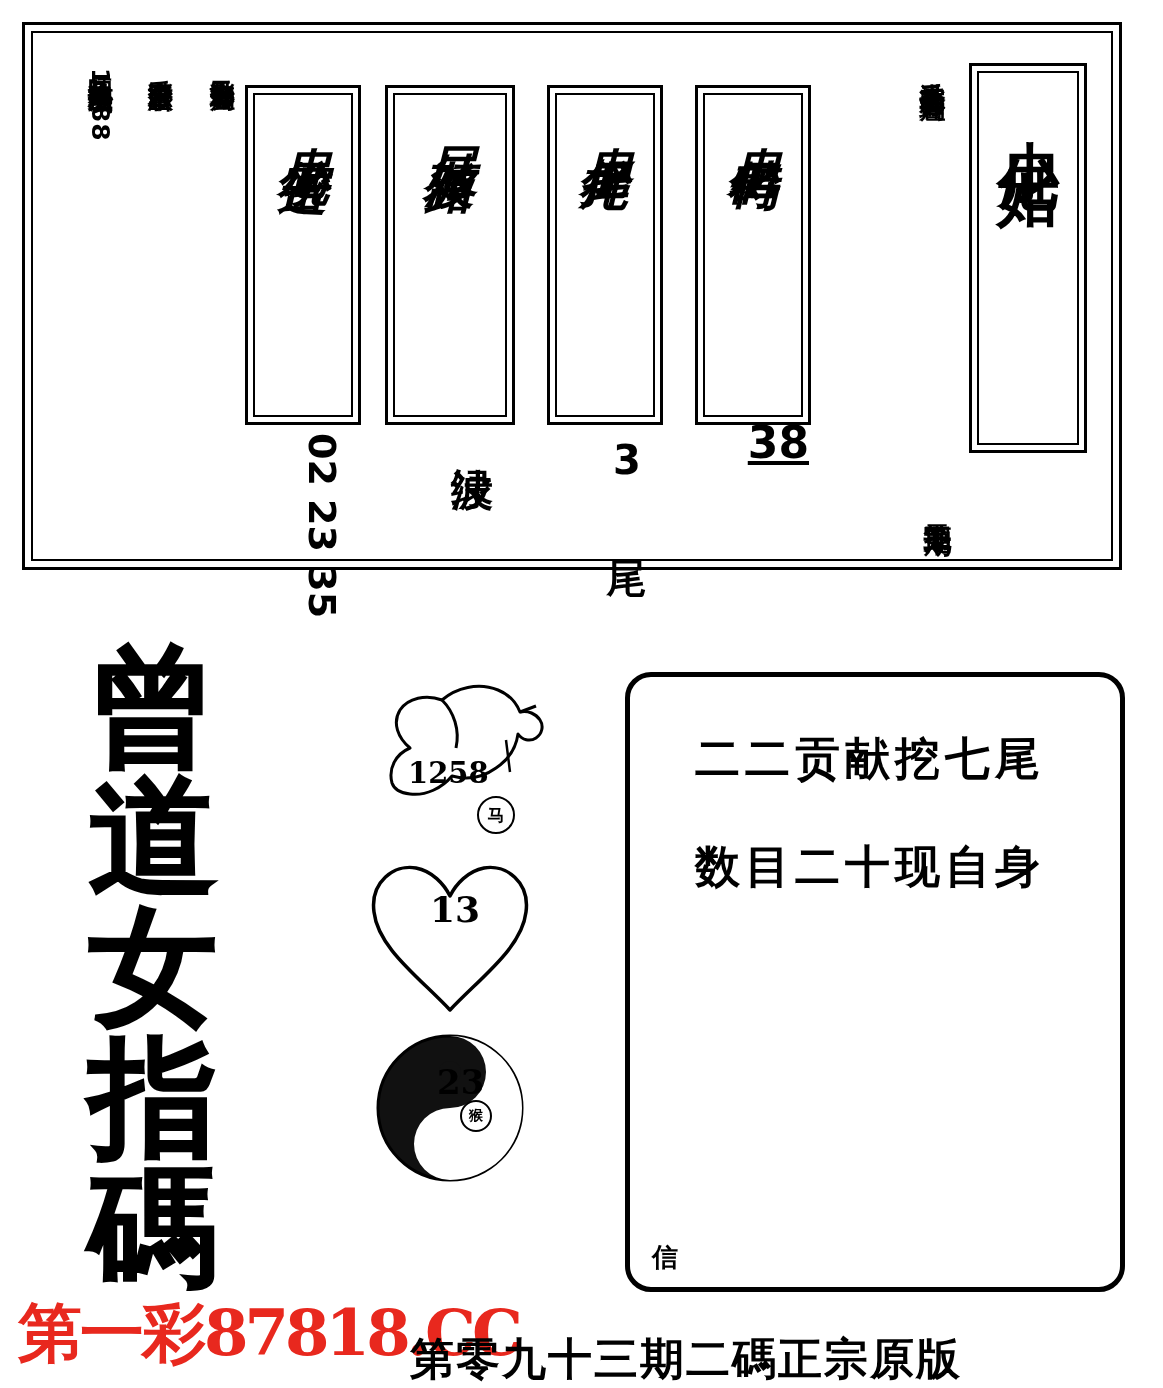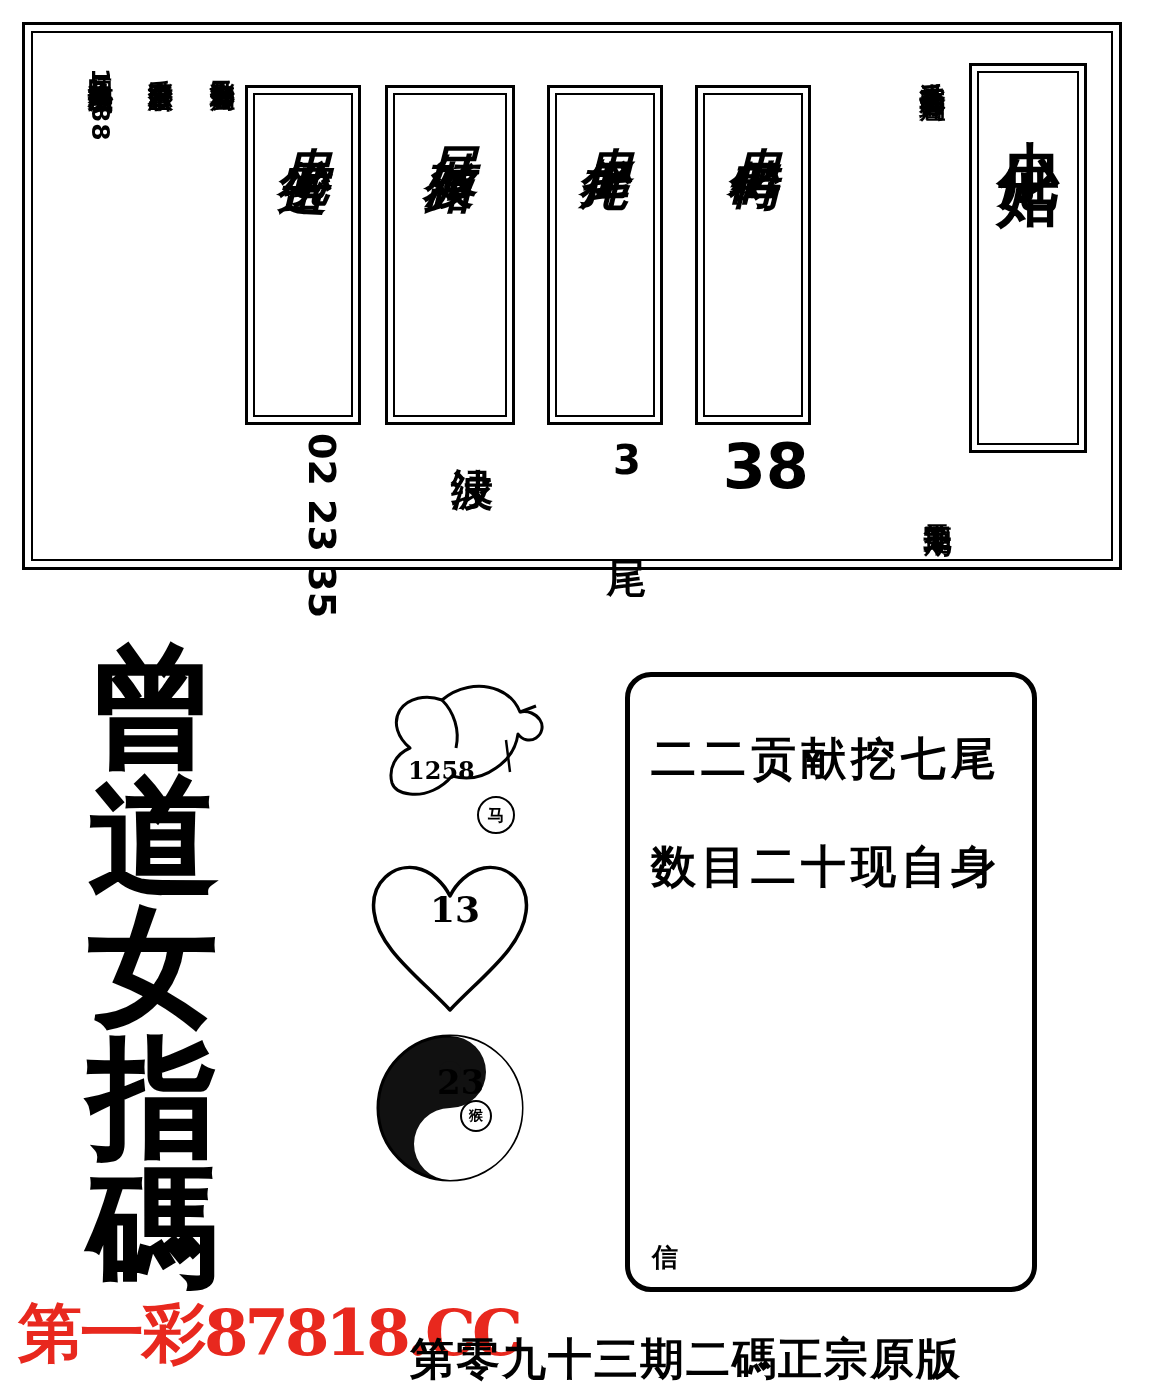--- a/index.html
+++ b/index.html
@@ -170,21 +170,21 @@
     font-size: 17px;
     font-weight: bold;
     background: #fff;
   }
 
   
   .verse-box {
     position: absolute;
     left: 625px;
     top: 672px;
-    width: 412px;
+    width: 500px;
     height: 620px;
     border: 5px solid #000;
     border-radius: 26px;
     box-sizing: border-box;
     padding: 52px 28px 0 18px;
   }
   .verse-line {
     text-align: center;
     font-family: "DejaVu Serif", "Liberation Serif", serif;
     font-weight: bold;
@@ -238,21 +238,21 @@
 
     <div class="org-label vtext">香港马会彩券管理局：</div>
 
     <div class="issue-label vtext">第零九十三期</div>
 
     <div class="col-box" style="right:300px; top:52px; width:116px; height:340px;">
       <div class="inner">
         <div class="vtext">小尼特码</div>
       </div>
     </div>
-    <div class="val-under" style="right:302px; top:397px; font-size:62px;">38</div>
+    <div class="val-under" style="right:302px; top:384px; font-size:44px;text-decoration:underline;">38</div>
 
     <div class="col-box" style="right:448px; top:52px; width:116px; height:340px;">
       <div class="inner">
         <div class="vtext">小尼择尾</div>
       </div>
     </div>
     <div class="val-under vtext" style="right:464px; top:404px; font-size:40px;">3 尾</div>
 
     <div class="col-box" style="right:596px; top:52px; width:130px; height:340px;">
       <div class="inner">
@@ -289,21 +289,21 @@
     <path d="M62 115 C58 100 66 86 80 80 C68 70 62 55 70 42 C78 30 96 26 112 32
              C126 20 148 14 168 22 C178 26 186 34 190 44
              C198 42 206 46 210 52 C214 58 212 66 206 70
              C200 74 192 72 188 66
              C186 80 178 92 166 100 C152 110 136 112 122 108
              C112 120 96 128 80 126 C70 125 64 121 62 115 Z" fill="none" stroke="#000" stroke-width="3" stroke-linejoin="round"></path>
     <path d="M112 32 C124 44 130 62 126 80" fill="none" stroke="#000" stroke-width="3"></path>
     <path d="M190 44 L206 38" fill="none" stroke="#000" stroke-width="3"></path>
     <path d="M176 72 L180 104" fill="none" stroke="#000" stroke-width="2.5"></path>
   </svg>
-  <div class="sym-num" style="left:78px; top:88px; font-size:24px;">1258</div>
+  <div class="sym-num" style="left:78px; top:88px; font-size:29px;">1258</div>
   <div class="tag-circle" style="left:147px; top:128px; width:34px; height:34px;">马</div>
 
   <svg width="240" height="180" viewBox="0 0 240 180" style="position:absolute; left:0; top:172px;">
     <path d="M120 170 C90 138 48 108 44 72 C40 42 64 24 86 28 C102 31 114 44 120 56
              C126 44 138 31 154 28 C176 24 200 42 196 72 C192 108 150 138 120 170 Z" fill="none" stroke="#000" stroke-width="3.5" stroke-linejoin="round"></path>
   </svg>
   <div class="sym-num" style="left:100px; top:220px; font-size:36px;">13</div>
 
   <svg width="240" height="180" viewBox="0 0 240 180" style="position:absolute; left:0; top:352px;">
     <circle cx="120" cy="88" r="72" fill="#111" stroke="#000" stroke-width="3"></circle>

